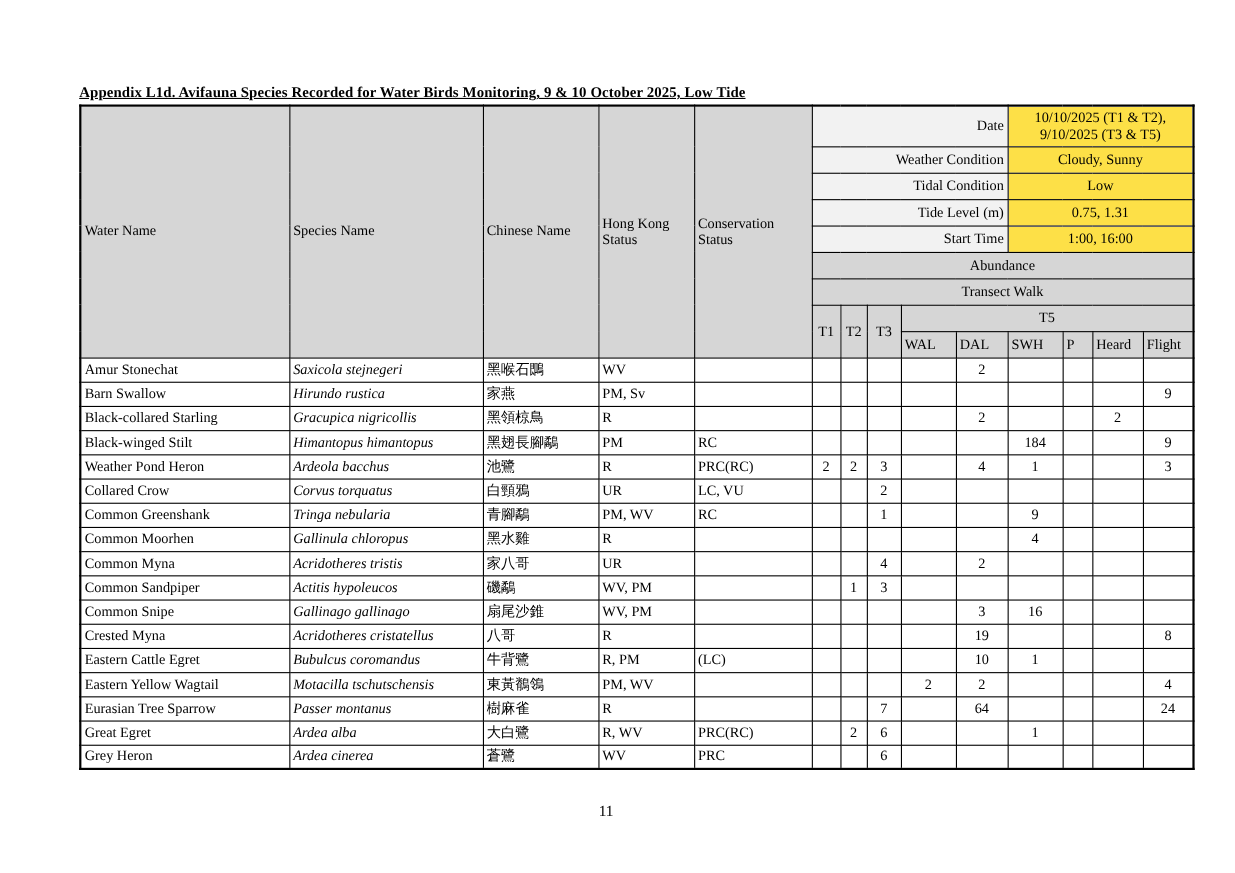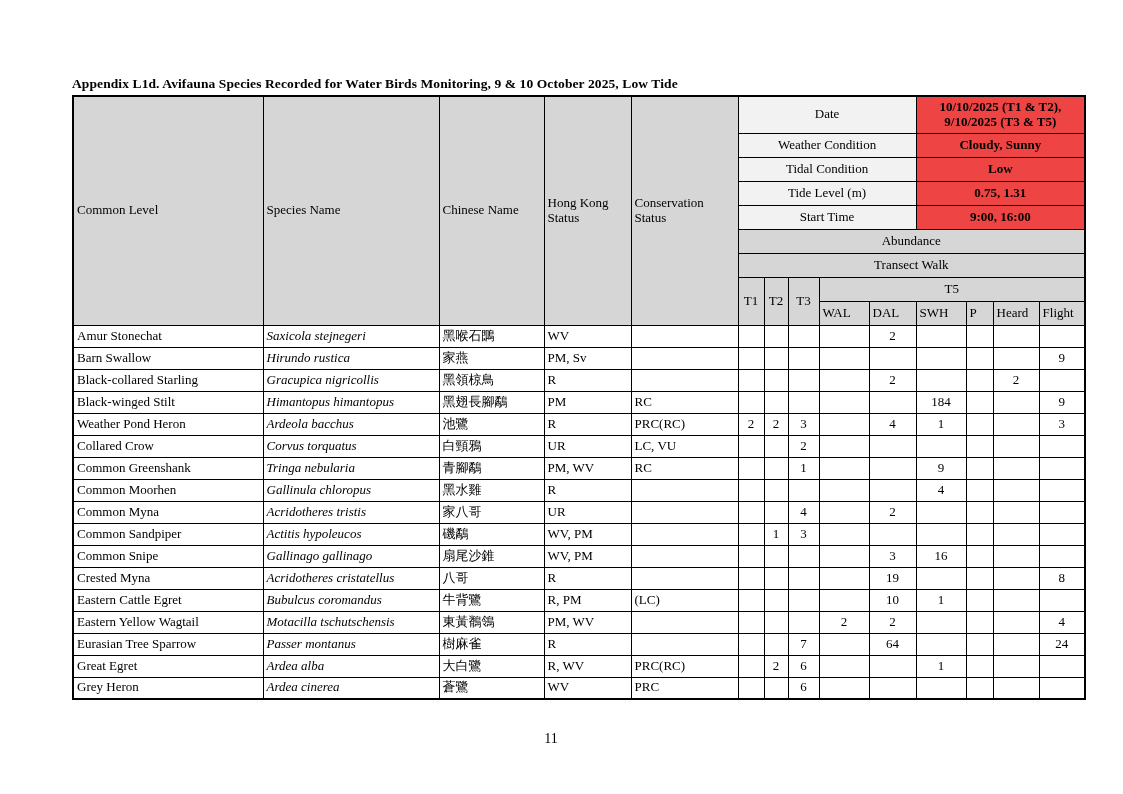--- a/index.html
+++ b/index.html
@@ -2,34 +2,34 @@
 <html><head>
 <meta charset="utf-8">
 <style>
   html, body { margin:0; padding:0; }
   body {
     width:1123px; height:794px; background:#ffffff; position:relative;
     font-family:"Liberation Serif","DejaVu Serif",serif; color:#000;
   }
   .page-title {
     position:absolute; left:72px; top:76px; width:1013px;
-    font-size:13.5px; font-weight:bold; letter-spacing:0.1px;
+    font-size:13.5px; font-weight:bold; letter-spacing:0.1px;text-decoration:underline;
   }
   table.monitoring {
     position:absolute; left:72px; top:95px; width:1013px;
     border-collapse:collapse; table-layout:fixed;
     border:2px solid #000;
   }
   table.monitoring td {
     border:1px solid #000; font-size:13px; line-height:1.12;
     padding:1px 3px; overflow:hidden; vertical-align:middle;
   }
   .gray  { background:#d6d6d6; }
-  .lbl   { background:#f2f2f2; text-align:center; }
-  .val   { background:#ef4444; text-align:center;font-weight:bold; }
+  .lbl   { background:#f2f2f2; text-align:right; }
+  .val   { background:#fde047; text-align:center; }
   .center{ text-align:center; }
   .left  { text-align:left; }
   .italic{ font-style:italic; }
   tr.hdr-date { height:37px; }
   tr.hdr { height:24px; }
   tr.data-row { height:22px; }
   tr.data-row td { background:#fff; }
   .page-number {
     position:absolute; left:72px; top:731px; width:958px;
     text-align:center; font-size:14px;
@@ -52,21 +52,21 @@
       <col style="width:31px">
     <col style="width:50px">
       <col style="width:47px">
       <col style="width:50px">
     <col style="width:27px">
       <col style="width:46px">
       <col style="width:46px">
   </colgroup>
   <tbody>
     <tr class="hdr-date">
-      <td class="gray left" rowspan="9">Common Level</td>
+      <td class="gray left" rowspan="9">Water Name</td>
       <td class="gray left" rowspan="9">Species Name</td>
       <td class="gray left" rowspan="9">Chinese Name</td>
       <td class="gray left" rowspan="9">Hong Kong Status</td>
       <td class="gray left" rowspan="9">Conservation Status</td>
       <td class="lbl" colspan="5">Date</td>
       <td class="val" colspan="4">10/10/2025 (T1 &amp; T2), 9/10/2025 (T3 &amp; T5)</td>
     </tr>
     <tr class="hdr">
       <td class="lbl" colspan="5">Weather Condition</td>
       <td class="val" colspan="4">Cloudy, Sunny</td>
@@ -74,21 +74,21 @@
     <tr class="hdr">
       <td class="lbl" colspan="5">Tidal Condition</td>
       <td class="val" colspan="4">Low</td>
     </tr>
     <tr class="hdr">
       <td class="lbl" colspan="5">Tide Level (m)</td>
       <td class="val" colspan="4">0.75, 1.31</td>
     </tr>
     <tr class="hdr">
       <td class="lbl" colspan="5">Start Time</td>
-      <td class="val" colspan="4">9:00, 16:00</td>
+      <td class="val" colspan="4">1:00, 16:00</td>
     </tr>
     <tr class="hdr">
       <td class="gray center" colspan="9">Abundance</td>
     </tr>
     <tr class="hdr">
       <td class="gray center" colspan="9">Transect Walk</td>
     </tr>
     <tr class="hdr">
       <td class="gray center" rowspan="2">T1</td>
       <td class="gray center" rowspan="2">T2</td>

